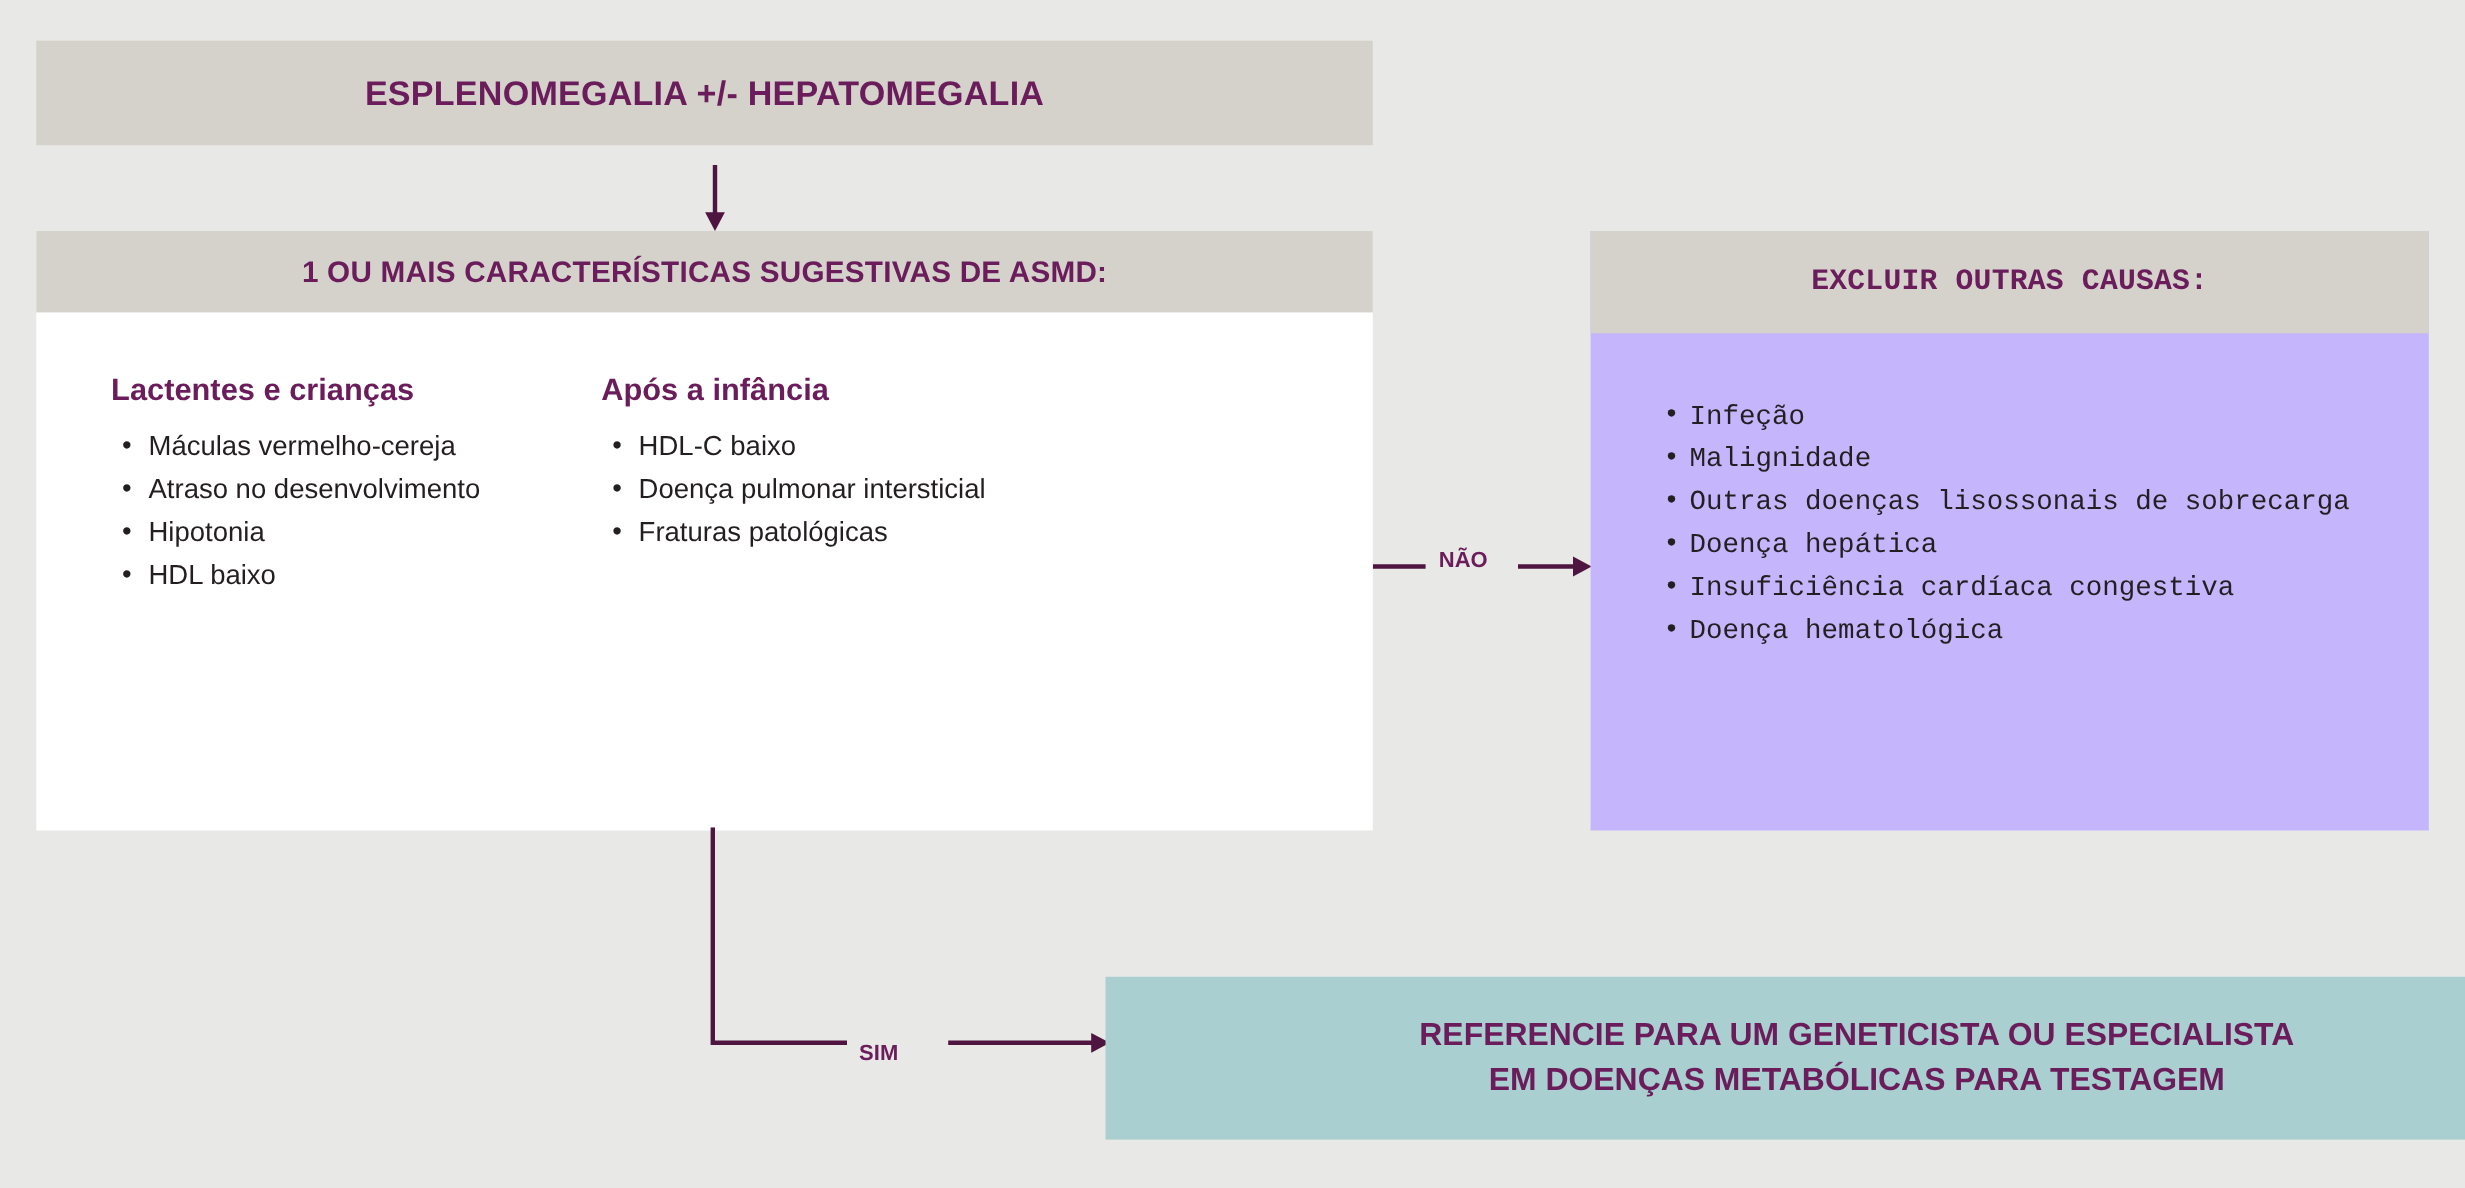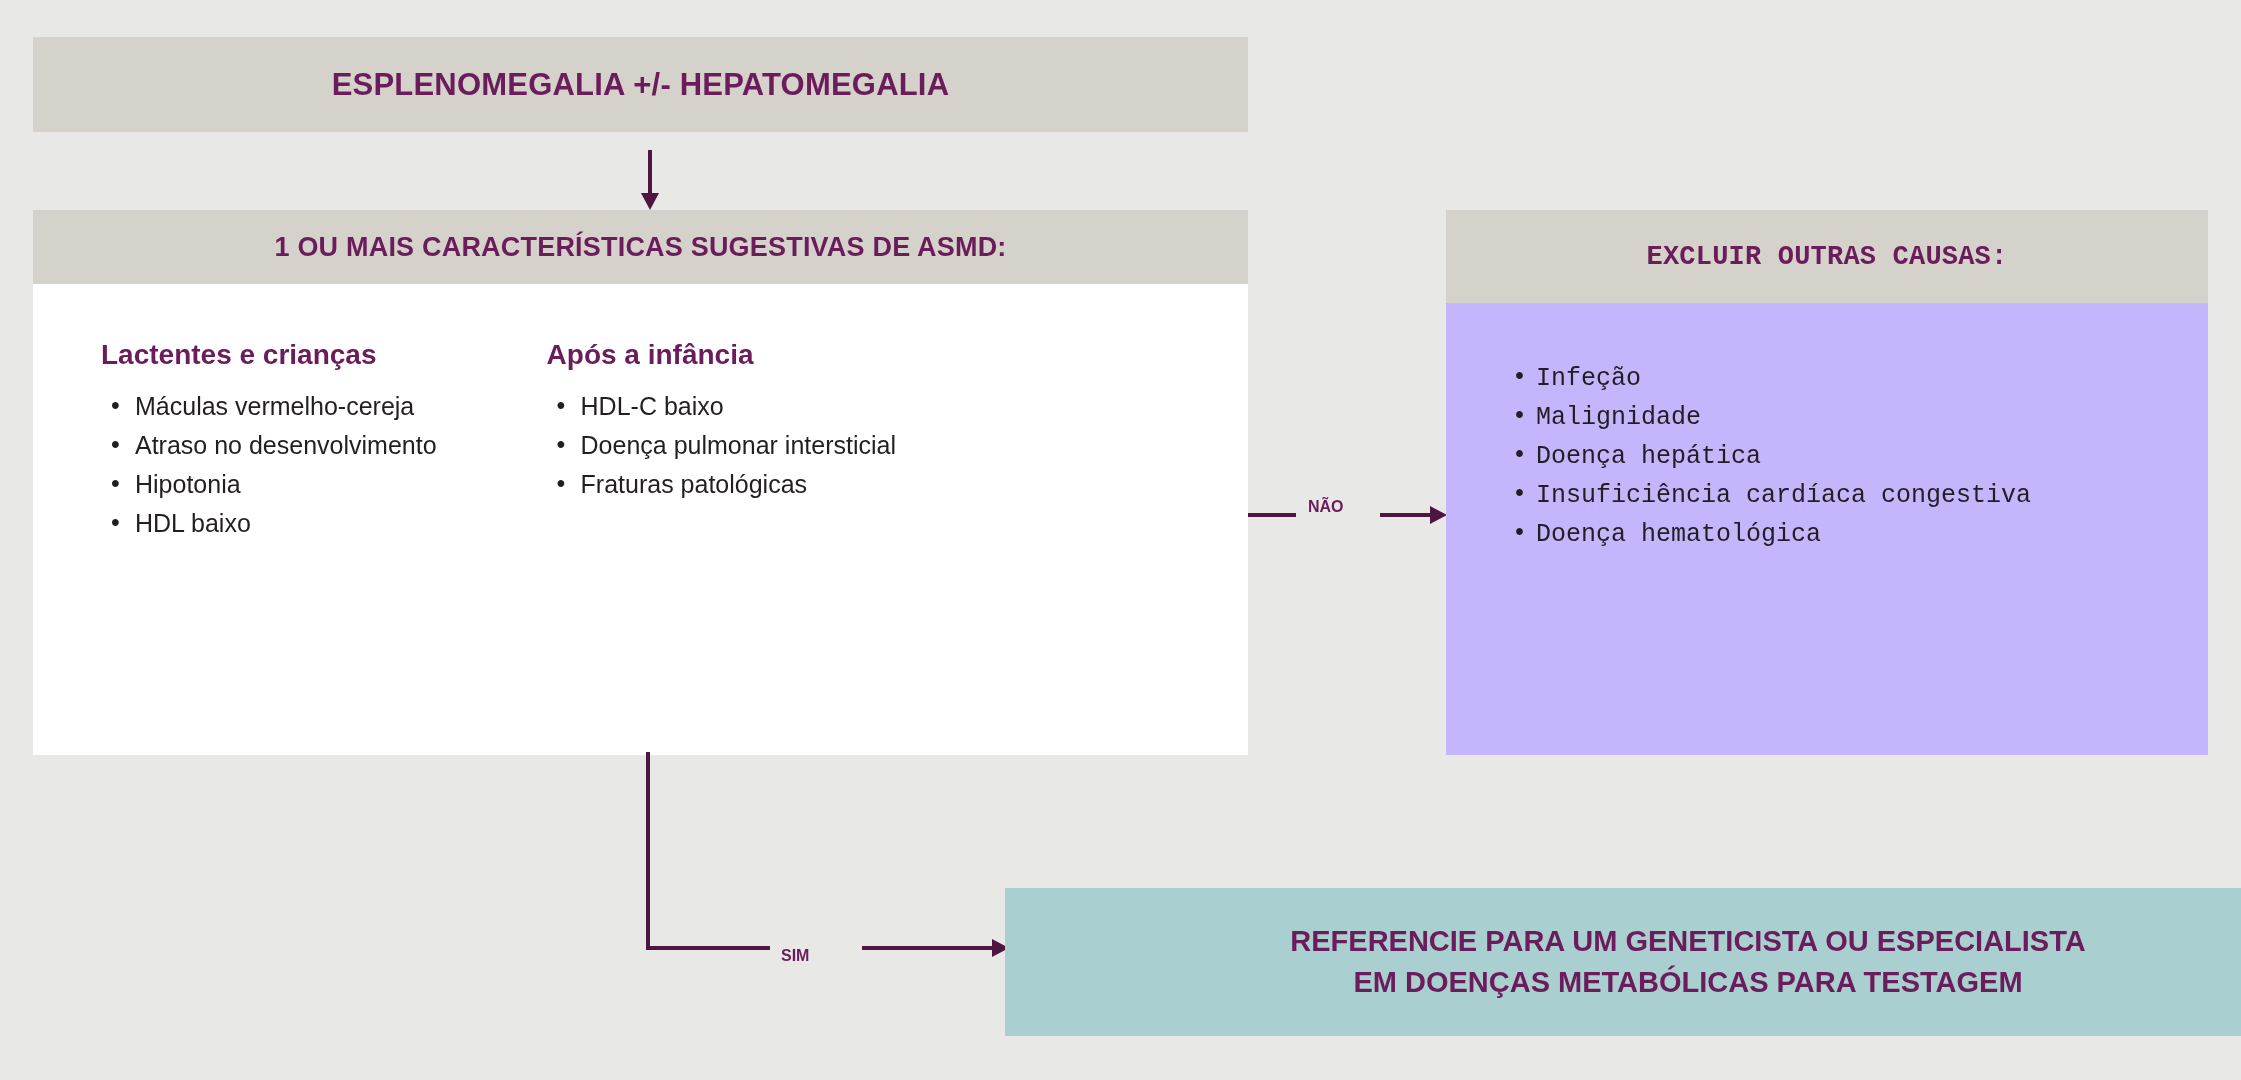--- a/index.html
+++ b/index.html
@@ -145,21 +145,21 @@
   #conn-nao {
     left: 1248px;
     top: 490px;
     width: 200px;
     height: 50px;
   }
   .lbl-nao, .lbl-sim {
     position: absolute;
     color: #6b1d5b;
     font-weight: bold;
-    font-size: 16px;
+    font-size: 20px;
   }
   #label-nao {
     left: 1308px;
     top: 498px;
   }
   
   #conn-sim {
     left: 630px;
     top: 752px;
     width: 380px;
@@ -217,20 +217,21 @@
   <div class="lbl-nao" id="label-nao">NÃO</div>
 
   <div class="box" id="box-exclude">
     <div class="hdr hdr-bar">
       <span>EXCLUIR OUTRAS CAUSAS:</span>
     </div>
     <div class="body">
       <ul class="bul">
         <li>Infeção</li>
         <li>Malignidade</li>
+        <li>Outras doenças lisossonais de sobrecarga</li>
         <li>Doença hepática</li>
         <li>Insuficiência cardíaca congestiva</li>
         <li>Doença hematológica</li>
       </ul>
     </div>
   </div>
 
   <svg class="conn" id="conn-sim" viewBox="0 0 380 215">
     <polyline points="18,0 18,196 140,196" fill="none" stroke="#4e1540" stroke-width="4"></polyline>
     <line x1="232" y1="196" x2="366" y2="196" stroke="#4e1540" stroke-width="4"></line>

